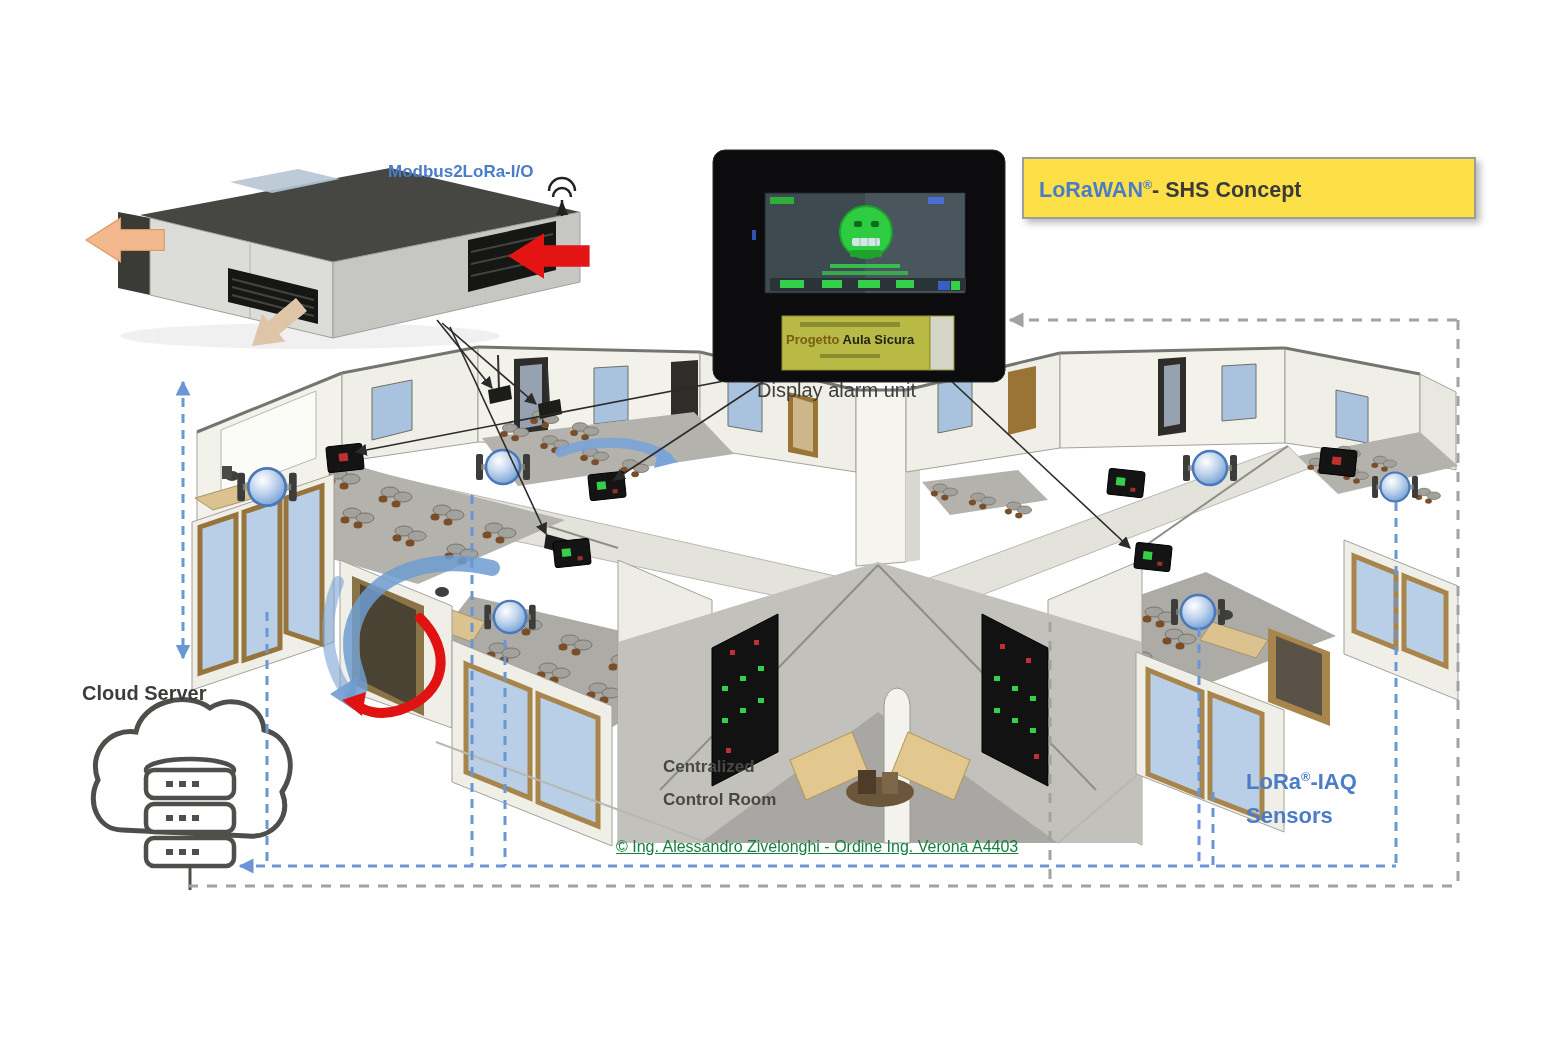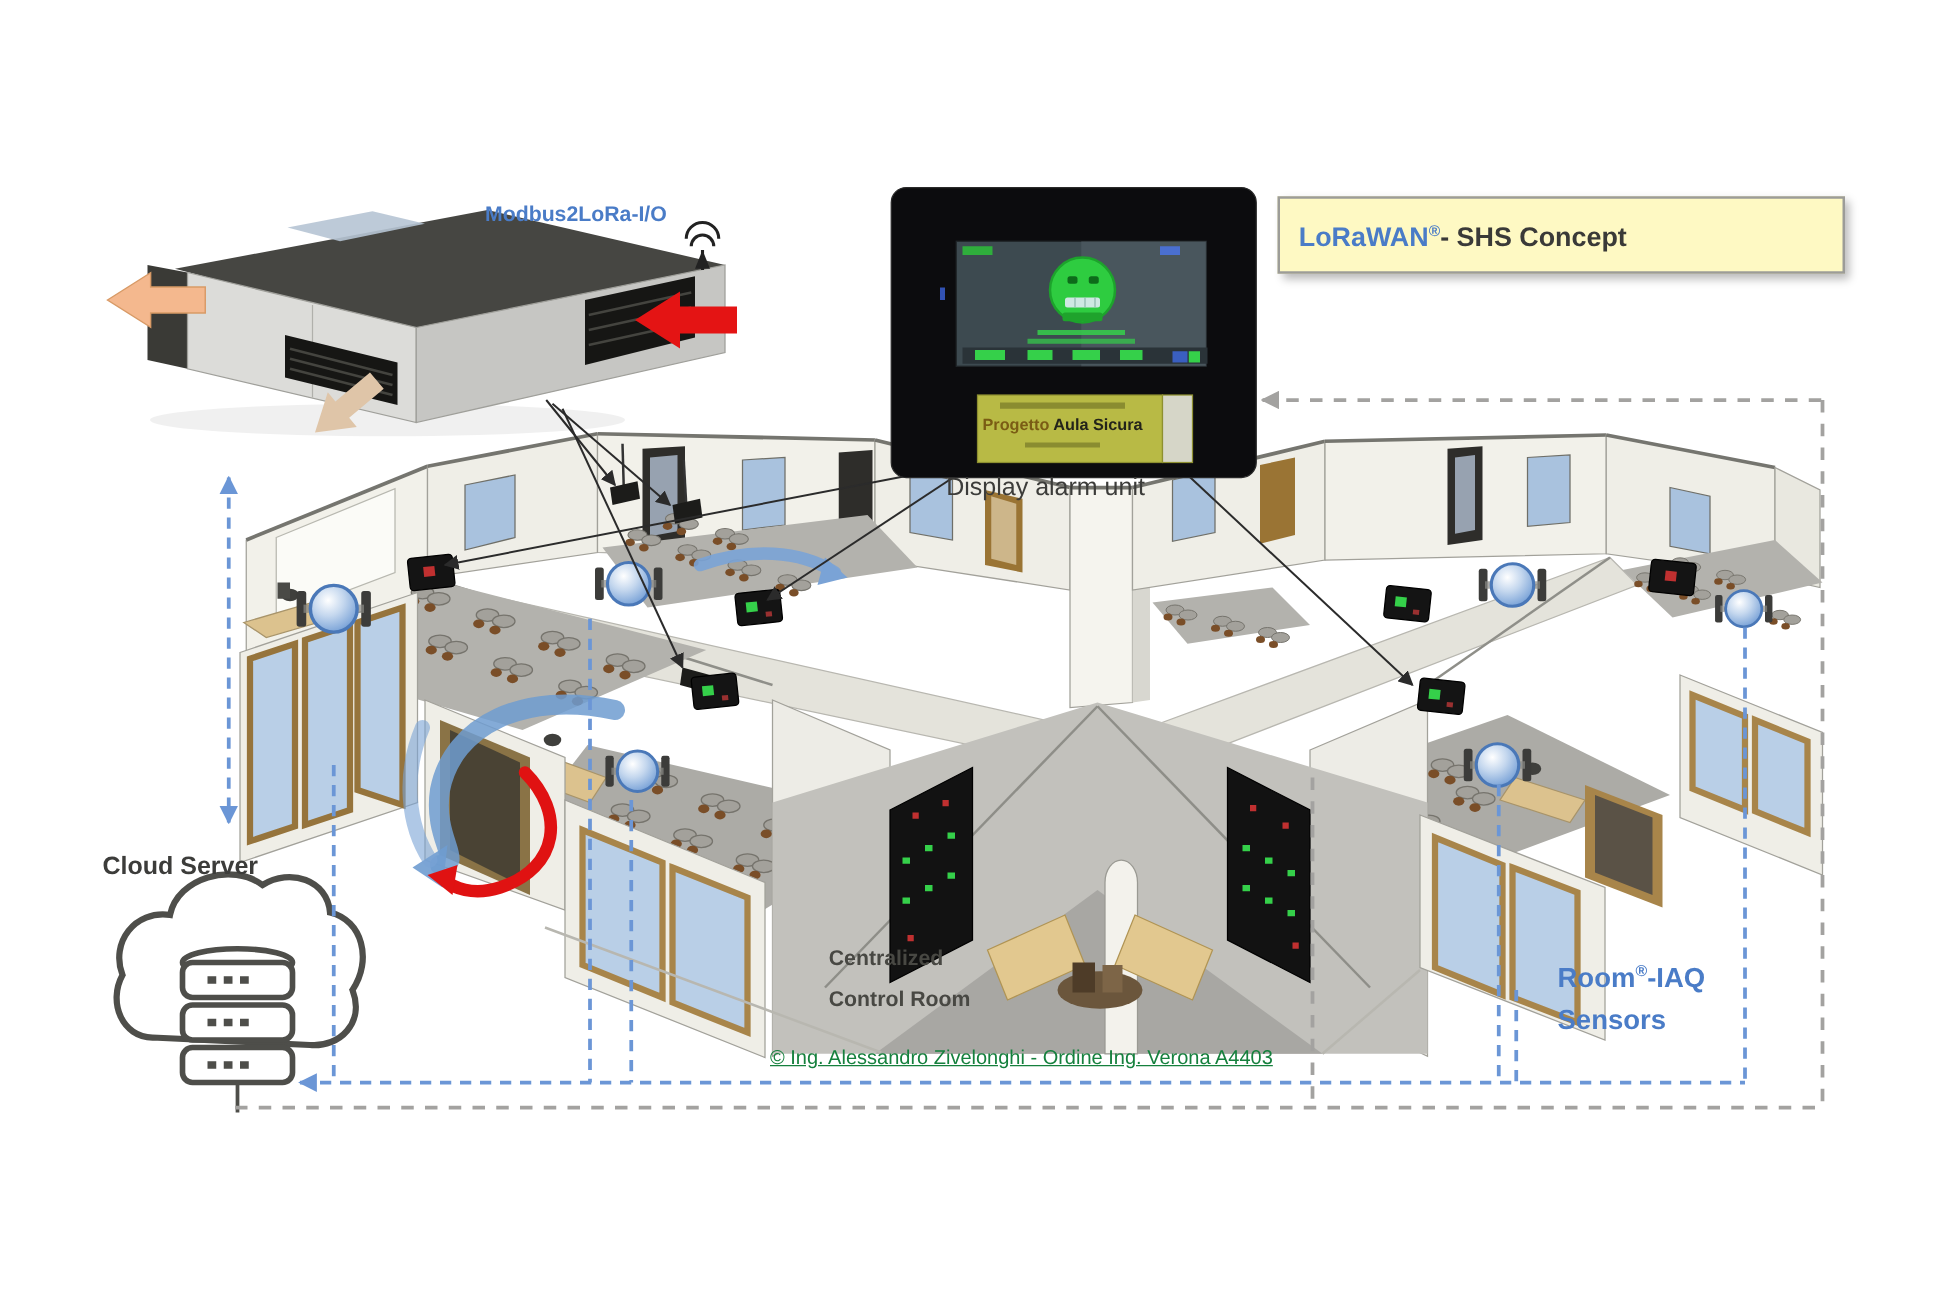--- a/index.html
+++ b/index.html
@@ -5,21 +5,21 @@
   html,body{margin:0;padding:0;background:#fff;}
   .canvas{position:relative;width:1560px;height:1049px;background:#ffffff;overflow:hidden;
           font-family:"Liberation Sans",sans-serif;}
   .canvas svg{position:absolute;left:0;top:0;z-index:1;}
   .txt{position:absolute;z-index:3;white-space:nowrap;}
   .blue{color:#4a7cc7;}
   .sup{vertical-align:super;font-size:58%;font-weight:bold;}
   #modbus-label{left:388px;top:162px;font-size:17px;font-weight:bold;color:#4a7cc7;}
   #mv-caption{left:84px;top:310px;font-size:20px;font-weight:bold;color:#3c3c3a;line-height:31px;}
   #concept-box{left:1022px;top:157px;width:420px;z-index:3;position:absolute;
-               background:#fef9c3;border:2px solid #9c9c98;box-shadow:4px 4px 7px rgba(0,0,0,.28);
+               background:#fde047;border:2px solid #9c9c98;box-shadow:4px 4px 7px rgba(0,0,0,.28);
                padding:10px 15px;font-size:21.5px;font-weight:bold;color:#3a3a38;line-height:33px;}
   #display-caption{left:757px;top:379px;font-size:20px;font-weight:normal;color:#3c3c3a;}
   #device-label-text{left:786px;top:332px;width:142px;font-size:13px;font-weight:bold;z-index:3;
                      position:absolute;text-align:left;white-space:nowrap;}
   #device-label-text .brand{color:#7a5c14;}
   #device-label-text .name{color:#23231a;}
   #cloud-label{left:82px;top:682px;font-size:20px;font-weight:600;color:#3c3c3a;}
   #control-label{left:663px;top:750px;font-size:17px;font-weight:bold;color:#484843;line-height:33px;}
   #sensors-label{left:1246px;top:760px;font-size:22px;font-weight:bold;color:#4a7cc7;line-height:34px;}
   #copyright{left:616px;top:838px;font-size:16px;color:#15803d;text-decoration:underline;}
@@ -397,19 +397,19 @@
 <div id="device-label-text"><span class="brand">Progetto</span><span class="name"> Aula Sicura</span></div>
 
 <div class="txt" id="cloud-label">Cloud Server</div>
 
 <div class="txt" id="control-label">
   <div>Centralized</div>
   <div>Control Room</div>
 </div>
 
 <div class="txt" id="sensors-label">
-  <div><span>Room</span><span class="sup">®</span><span>-IAQ</span></div>
+  <div><span>LoRa</span><span class="sup">®</span><span>-IAQ</span></div>
   <div>Sensors</div>
 </div>
 
 <div class="txt" id="copyright">© Ing. Alessandro Zivelonghi - Ordine Ing. Verona A4403</div>
 
 </div>
 
 </body></html>

